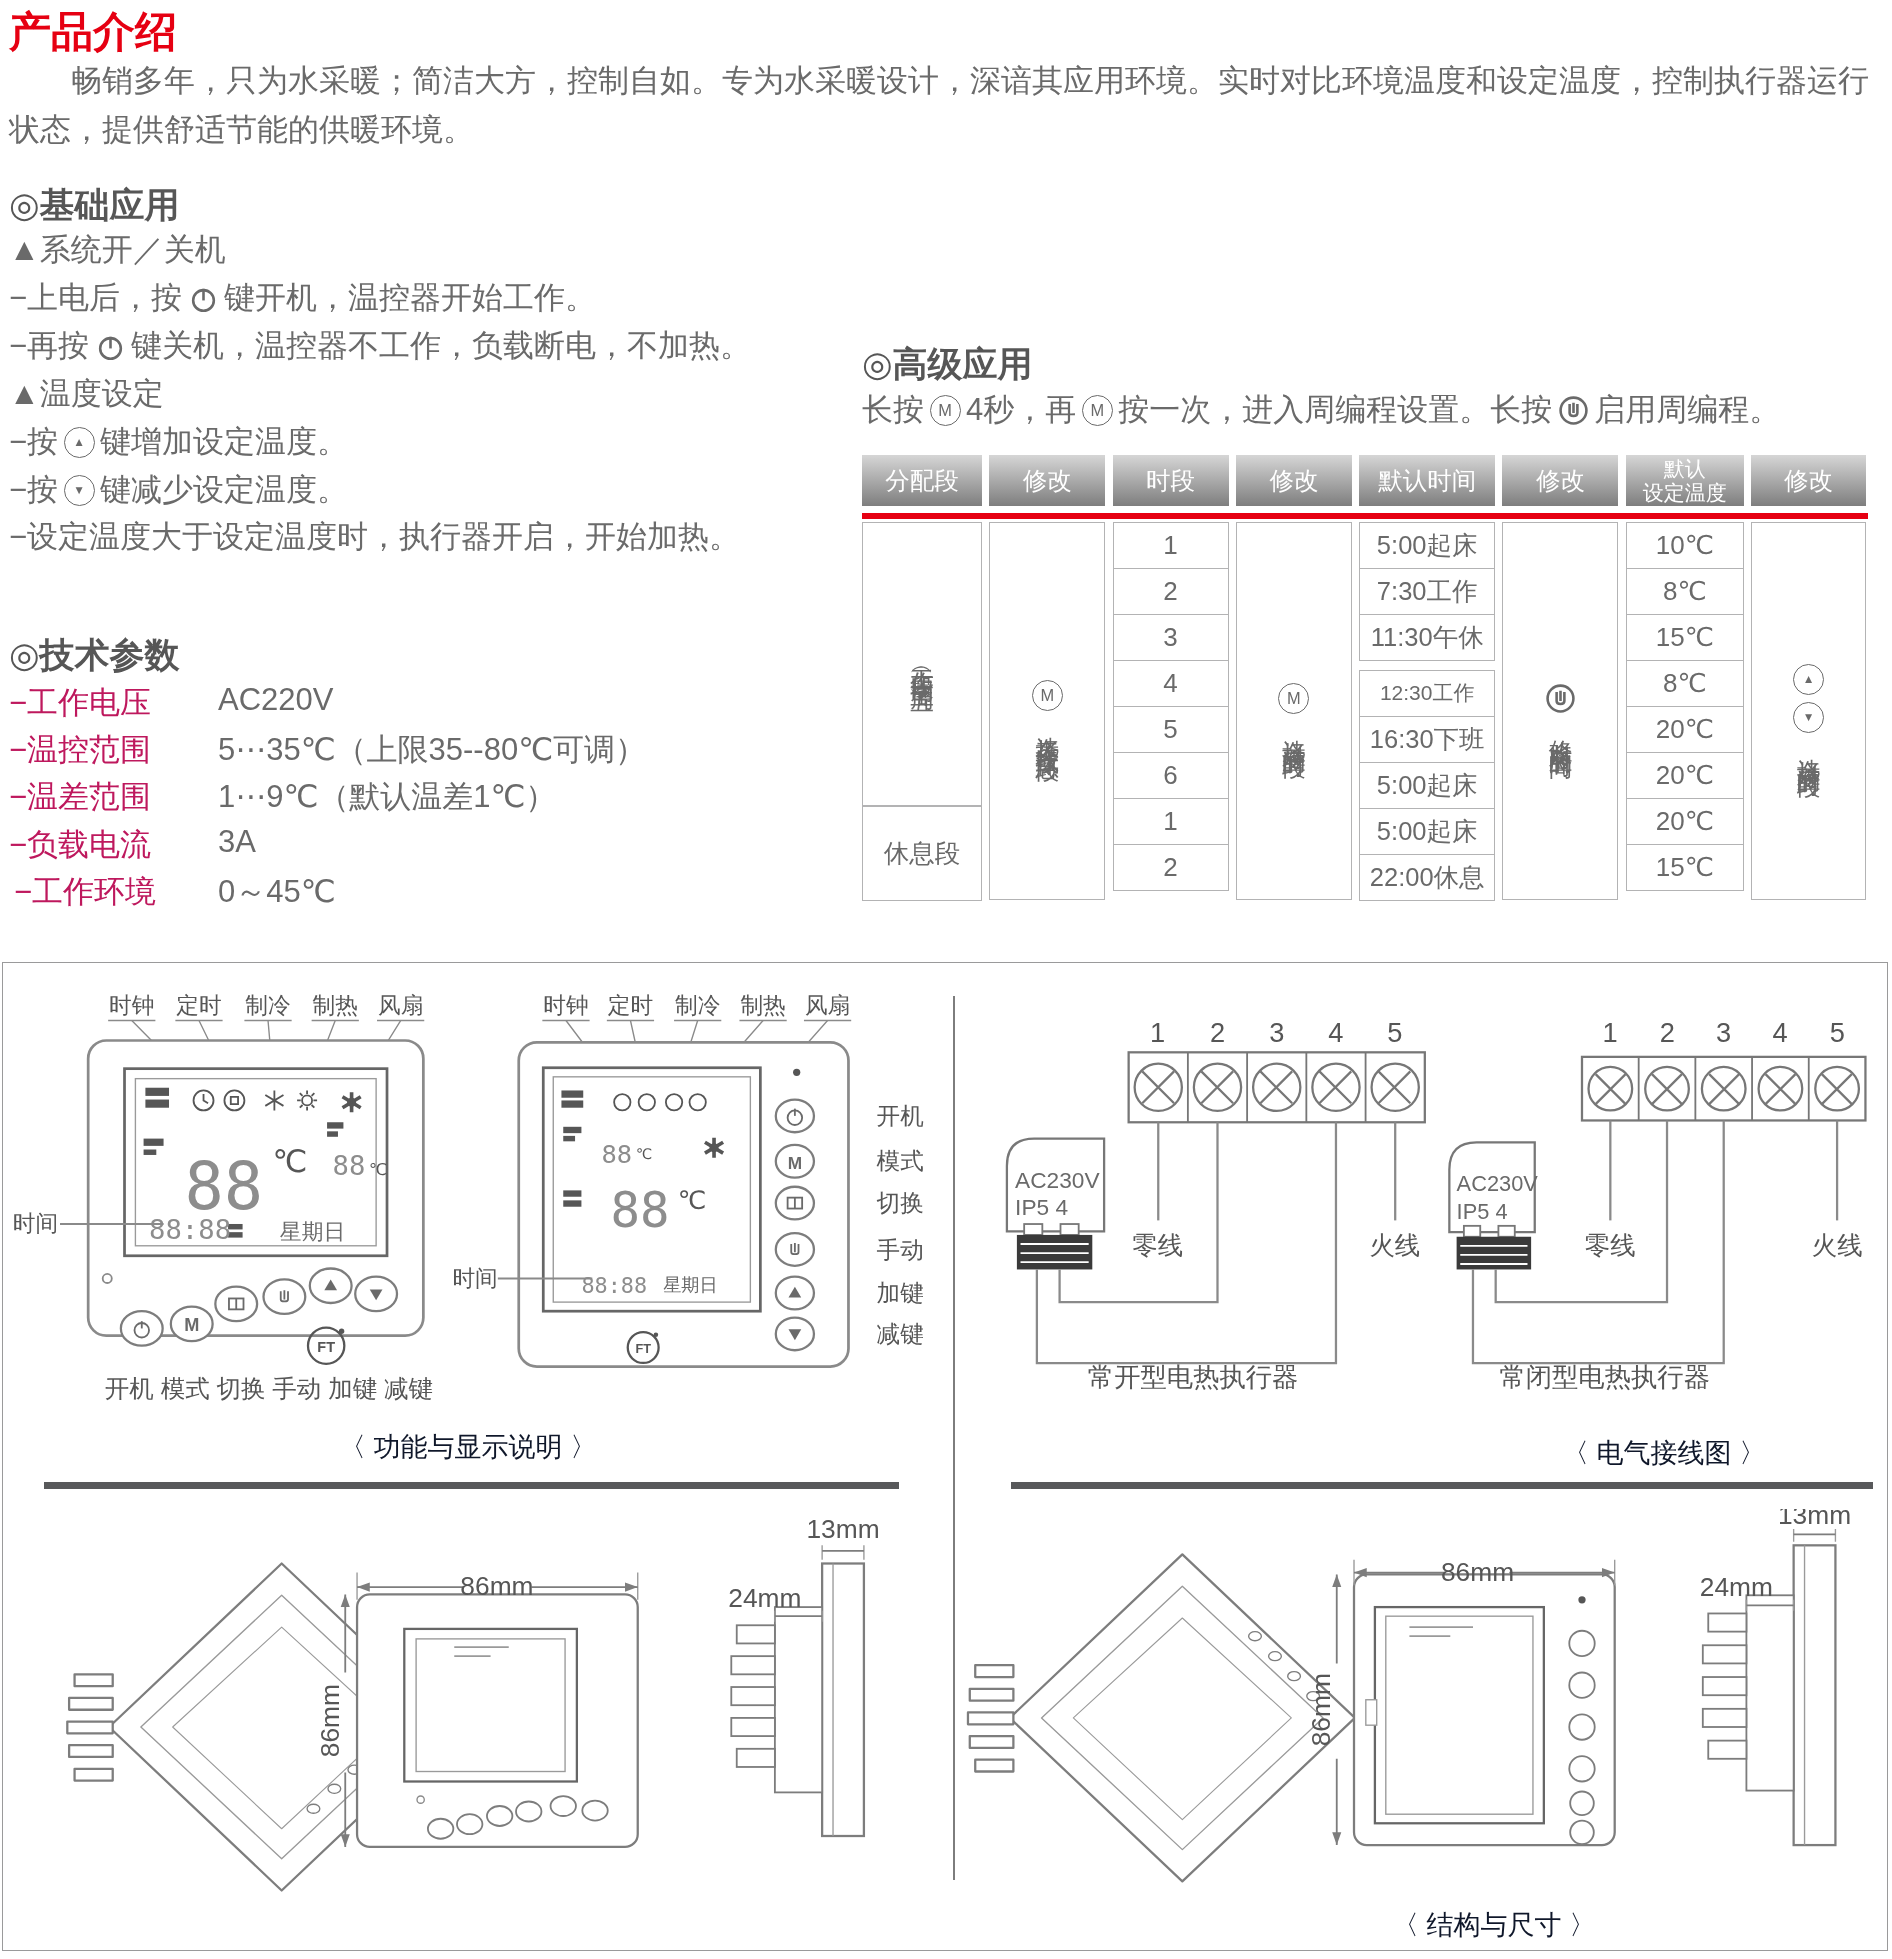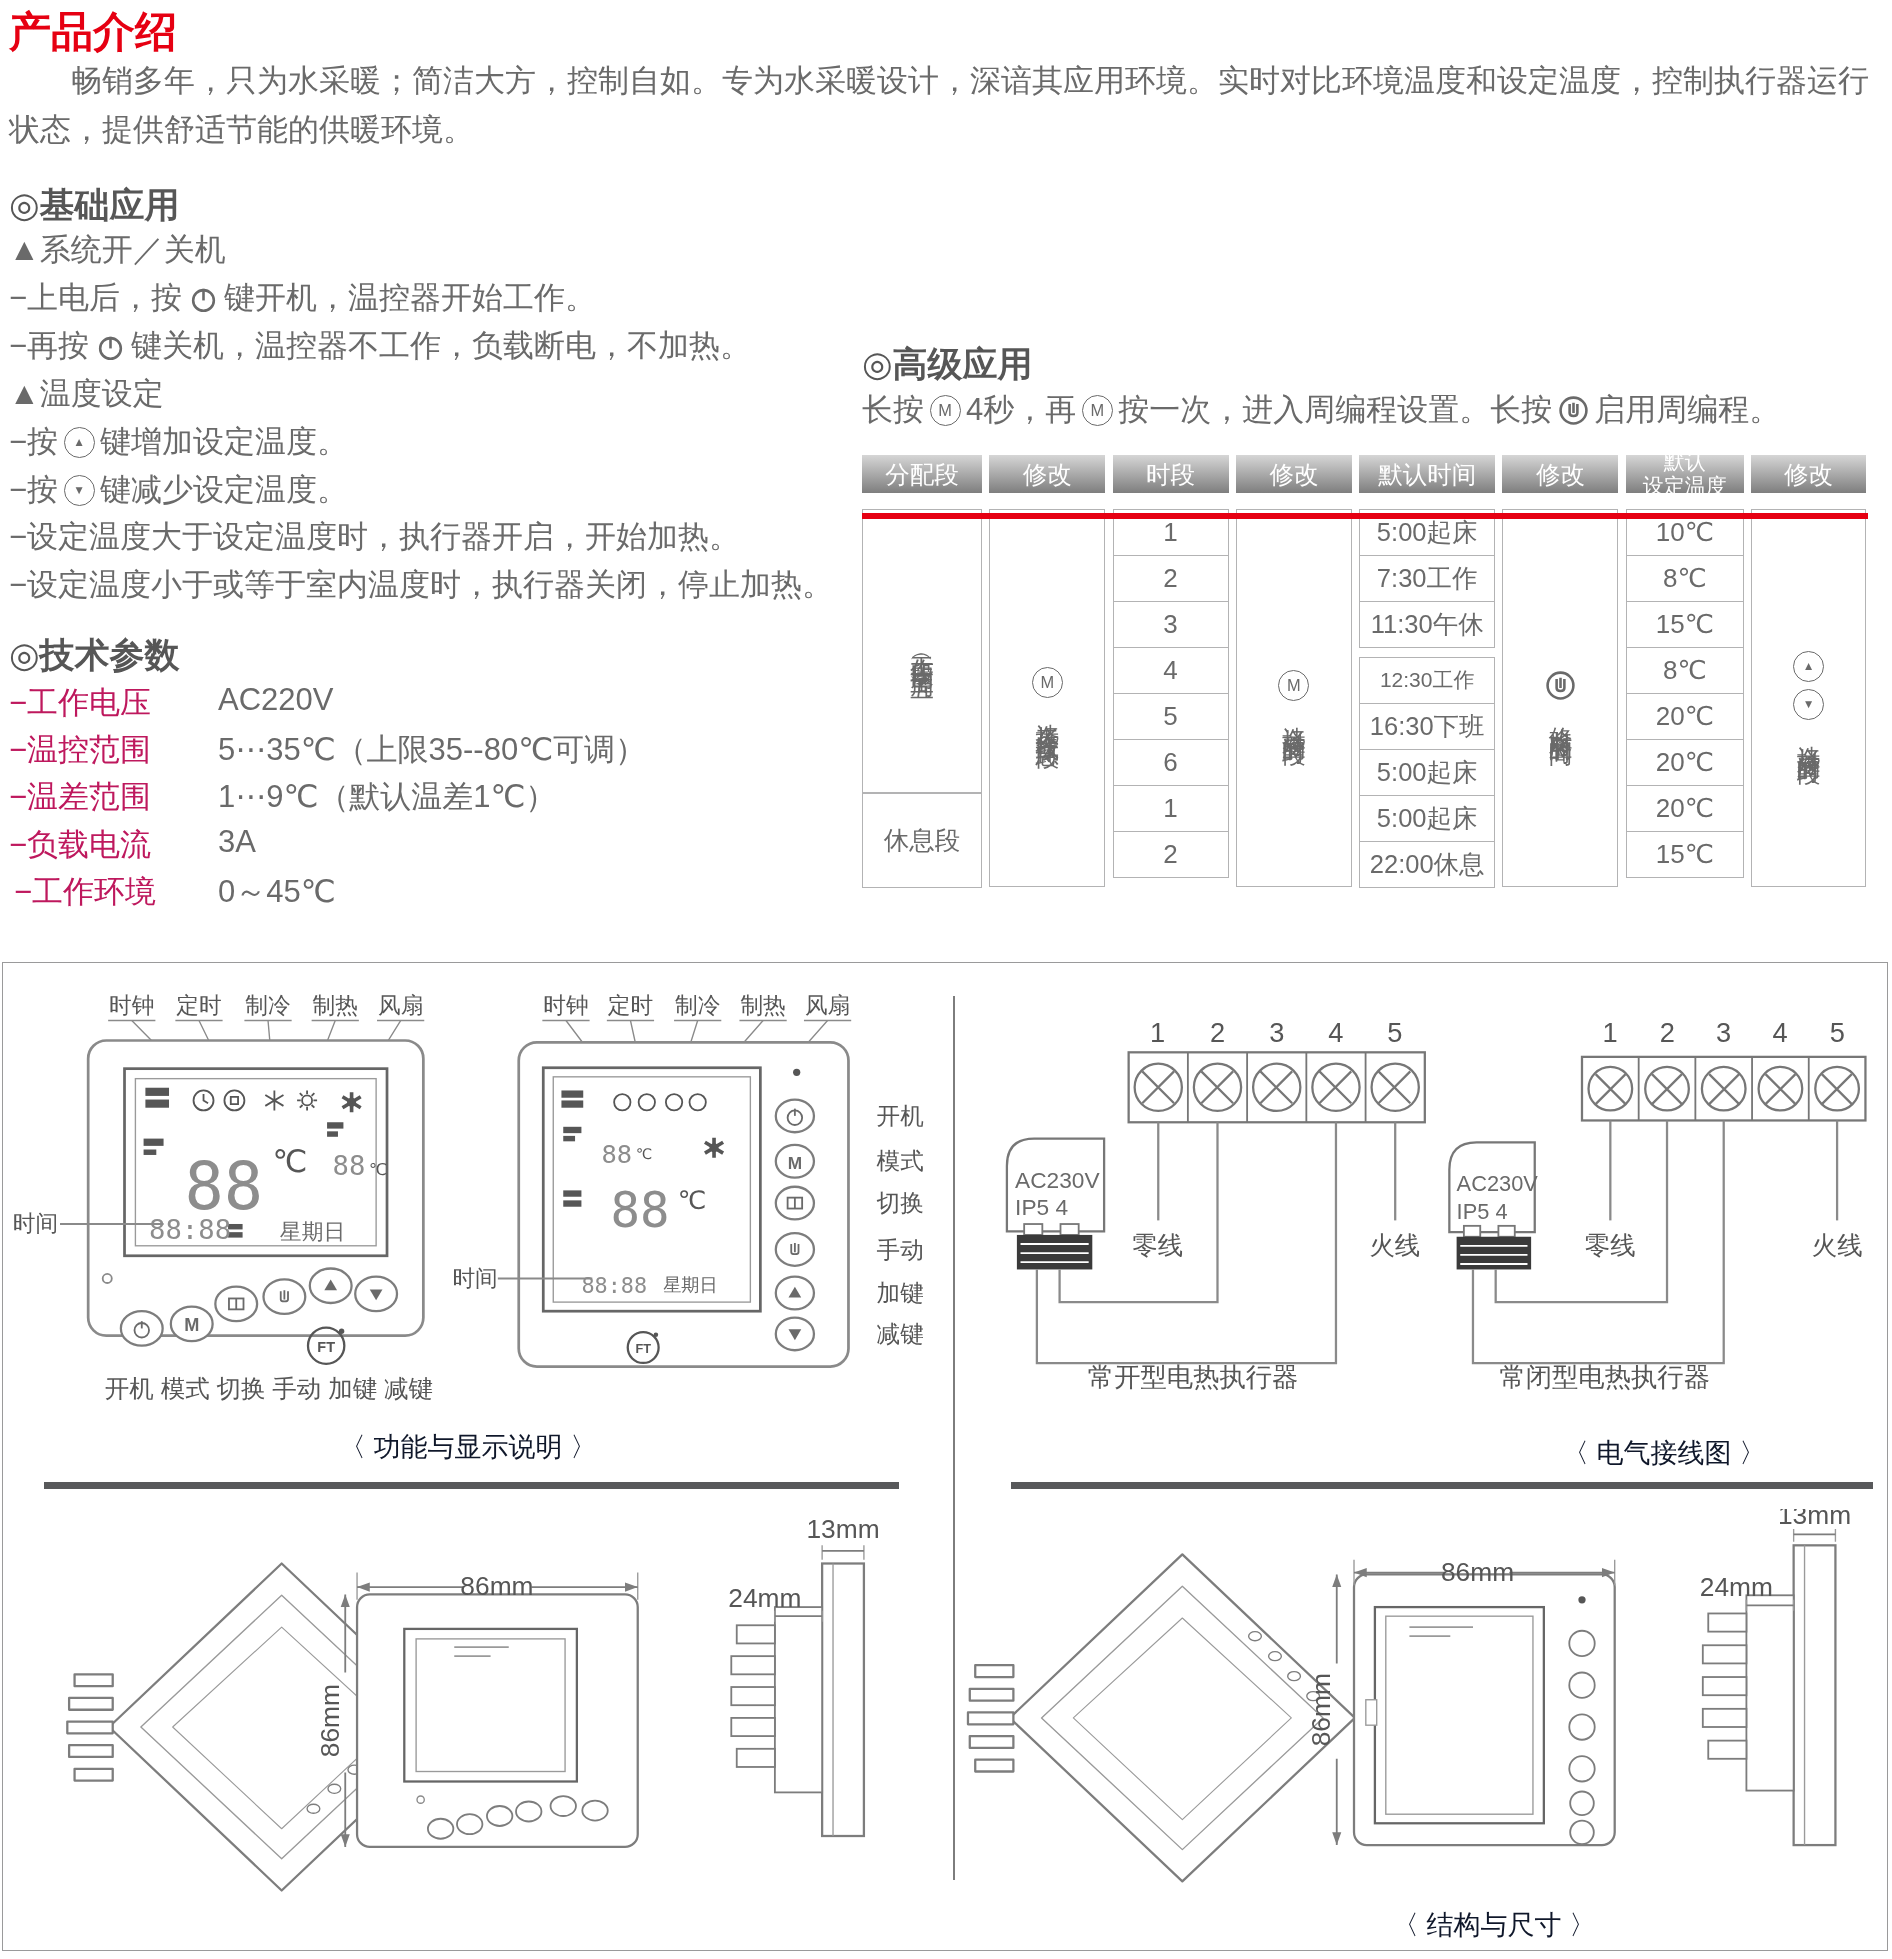--- a/index.html
+++ b/index.html
@@ -17,21 +17,21 @@
   .ic svg{width:100%;height:100%;stroke:#6a6a6a;fill:none;stroke-width:2;}
   .mcirc{display:inline-flex;width:31px;height:31px;border:1.8px solid #6a6a6a;border-radius:50%;
          align-items:center;justify-content:center;font-size:16.4px;color:#6a6a6a;background:#fff;box-sizing:border-box;}
   .tricirc{display:inline-flex;width:31px;height:31px;border:1.8px solid #6a6a6a;border-radius:50%;
          align-items:center;justify-content:center;font-size:11.8px;color:#6a6a6a;background:#fff;box-sizing:border-box;}
   .tri-up::before{content:"▲";}
   .tri-down::before{content:"▼";}
   
   .ptable{display:flex;gap:7.3px;}
   .pcol{display:flex;flex-direction:column;}
-  .hcell{height:38px;display:flex;align-items:center;justify-content:center;
+  .hcell{height:51px;display:flex;align-items:center;justify-content:center;
          background:linear-gradient(#d6d6d6,#7e7e7e);color:#ffffff;font-size:24.5px;text-align:center;}
   .hcell .two{font-size:21px;line-height:23.6px;}
   .redline{position:absolute;left:0;top:58px;height:6.4px;background:#e60012;width:100%;}
   .tbody-start{margin-top:16.4px;}
   .cellbox{border:0.9px solid #b3b3b4;background:#fff;box-sizing:border-box;
            display:flex;align-items:center;justify-content:center;color:#6a6a6a;}
   .rowcell{height:47px;margin-top:-0.9px;font-size:26px;}
   .vtext{writing-mode:vertical-rl;letter-spacing:2.7px;font-size:23.6px;color:#6a6a6a;}
   .iconcol{flex-direction:column;gap:7.3px;padding:9px 0;}
   
@@ -80,21 +80,20 @@
     <span>−按</span>
     <span class="tricirc tri-up"></span>
     <span>键增加设定温度。</span>
   </div>
   <div class="abs line" style="left:9px;top:469px;">
     <span>−按</span>
     <span class="tricirc tri-down"></span>
     <span>键减少设定温度。</span>
   </div>
   <div class="abs line" style="left:9px;top:516px;">−设定温度大于设定温度时，执行器开启，开始加热。</div>
-  <div class="abs line" style="left:9px;top:564px;">−设定温度小于或等于室内温度时，执行器关闭，停止加热。</div>
 
   <div class="abs h2" style="left:9px;top:632px;">◎技术参数</div>
   <div class="abs techlabel" style="left:9px;top:682px;">−工作电压</div>
   <div class="abs techvalue" style="left:218px;top:682px;">AC220V</div>
   <div class="abs techlabel" style="left:9px;top:729px;">−温控范围</div>
   <div class="abs techvalue" style="left:218px;top:729px;">5⋯35℃（上限35--80℃可调）</div>
   <div class="abs techlabel" style="left:9px;top:776px;">−温差范围</div>
   <div class="abs techvalue" style="left:218px;top:776px;">1⋯9℃（默认温差1℃）</div>
   <div class="abs techlabel" style="left:9px;top:824px;">−负载电流</div>
   <div class="abs techvalue" style="left:218px;top:824px;">3A</div>

